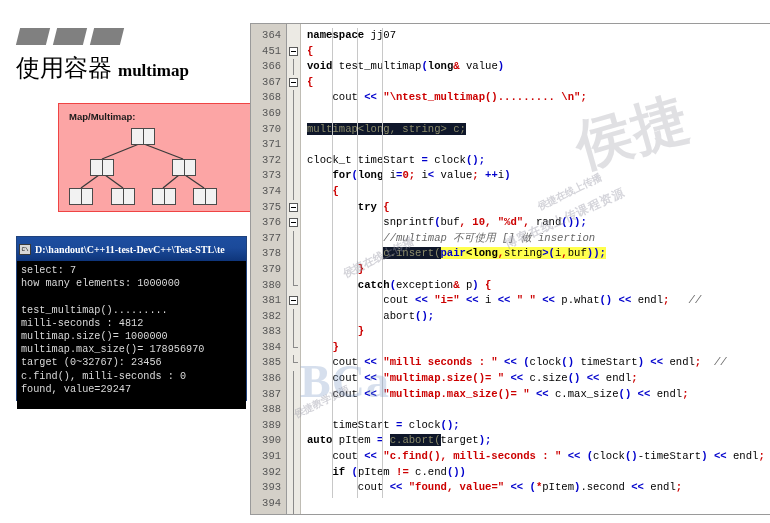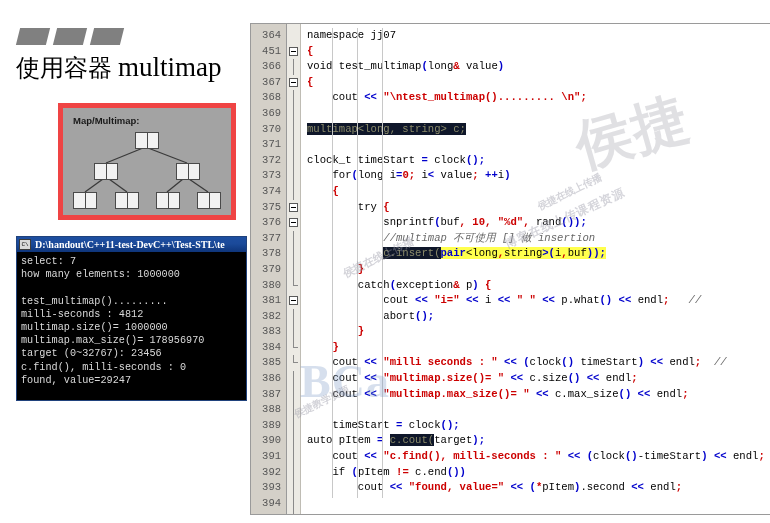--- a/index.html
+++ b/index.html
@@ -42,33 +42,34 @@
     left: 16px;
     top: 52px;
     font-family: "Liberation Serif", serif;
     font-size: 24px;
     color: #000000;
     white-space: nowrap;
     letter-spacing: 0px;
   }
   #slide-title .title-en {
     font-family: "Liberation Serif", serif;
-    font-weight: normal;
-    font-size: 27px;
+    font-weight: bold;
+    font-size: 17px;
   }
 
   
   #diagram-panel {
     position: absolute;
     left: 58px;
     top: 103px;
     width: 168px;
     height: 107px;
-    background: #a3a3a3;
-    border: 5px solid #ef4444;
+    background: #fca5a5;
+    border: 1px solid #ef4444;
+    padding-left: 40px;
   }
   #diagram-caption {
     position: absolute;
     left: 10px;
     top: 7px;
     font-family: "Liberation Sans", sans-serif;
     font-size: 9.5px;
     font-weight: bold;
     color: #1a1a1a;
   }
@@ -99,21 +100,21 @@
     position: absolute;
     left: 16px;
     top: 236px;
     width: 231px;
     height: 165px;
     border: 1px solid #20427c;
     box-sizing: border-box;
     background: #000000;
   }
   #console-titlebar {
-    height: 15px;
+    height: 24px;
     background: linear-gradient(to bottom, #1d4ea0 0%, #1b4a9a 45%, #0e357a 100%);
     display: flex;
     align-items: center;
     padding-left: 2px;
     overflow: hidden;
   }
   #console-icon {
     width: 12px;
     height: 11px;
     background: #d8d8d8;
@@ -239,21 +240,21 @@
   .code-line {
     height: 15.6px;
     line-height: 15.6px;
     font-family: "Liberation Mono", monospace;
     font-size: 10.6px;
     color: #000000;
     white-space: pre;
     padding-left: 6px;
     box-sizing: border-box;
   }
-  .code-line .kw   { color: #000000; font-weight: normal; text-align: center; }
+  .code-line .kw   { color: #000000; font-weight: bold; text-align: center; }
   .code-line .op   { color: #0000cc; font-weight: bold; }
   .code-line .str  { color: #cc0000; font-weight: bold; }
   .code-line .num  { color: #cc0000; font-weight: bold; }
   .code-line .br   { color: #cc0000; font-weight: bold; }
   .code-line .cmt  { color: #666666; font-style: italic; }
   .code-line .hl   { background: #0f172a; color: #8a8a6a; }
   .code-line .hl2  { background: #ffff4d; }
 
   
   .guide {
@@ -534,21 +535,21 @@
       <div class="code-line">        <span class="kw">catch</span><span class="op">(</span>exception<span class="str">&amp;</span> p<span class="op">)</span> <span class="br">{</span></div>
       <div class="code-line">            cout <span class="op">&lt;&lt;</span> <span class="str">"i="</span> <span class="op">&lt;&lt;</span> i <span class="op">&lt;&lt;</span> <span class="str">" "</span> <span class="op">&lt;&lt;</span> p.what<span class="op">()</span> <span class="op">&lt;&lt;</span> endl<span class="br">;</span>   <span class="cmt">//</span></div>
       <div class="code-line">            abort<span class="op">();</span></div>
       <div class="code-line">        <span class="br">}</span></div>
       <div class="code-line">    <span class="br">}</span></div>
       <div class="code-line">    cout <span class="op">&lt;&lt;</span> <span class="str">"milli seconds : "</span> <span class="op">&lt;&lt;</span> <span class="op">(</span>clock<span class="op">()</span> timeStart<span class="op">)</span> <span class="op">&lt;&lt;</span> endl<span class="br">;</span>  <span class="cmt">//</span></div>
       <div class="code-line">    cout <span class="op">&lt;&lt;</span> <span class="str">"multimap.size()= "</span> <span class="op">&lt;&lt;</span> c.size<span class="op">()</span> <span class="op">&lt;&lt;</span> endl<span class="br">;</span></div>
       <div class="code-line">    cout <span class="op">&lt;&lt;</span> <span class="str">"multimap.max_size()= "</span> <span class="op">&lt;&lt;</span> c.max_size<span class="op">()</span> <span class="op">&lt;&lt;</span> endl<span class="br">;</span></div>
       <div class="code-line">&nbsp;</div>
       <div class="code-line">    timeStart <span class="op">=</span> clock<span class="op">();</span></div>
-      <div class="code-line"><span class="kw">auto</span> pItem <span class="op">=</span> <span class="hl">c.cout(</span>target<span class="op">);</span></div>
+      <div class="code-line"><span class="kw">auto</span> pItem <span class="op">=</span> <span class="hl">c.abort(</span>target<span class="op">);</span></div>
       <div class="code-line">    cout <span class="op">&lt;&lt;</span> <span class="str">"c.find(), milli-seconds : "</span> <span class="op">&lt;&lt;</span> <span class="op">(</span>clock<span class="op">()</span>-timeStart<span class="op">)</span> <span class="op">&lt;&lt;</span> endl<span class="br">;</span></div>
       <div class="code-line">    <span class="kw">if</span> <span class="op">(</span>pItem <span class="str">!=</span> c.end<span class="op">())</span></div>
       <div class="code-line">        cout <span class="op">&lt;&lt;</span> <span class="str">"found, value="</span> <span class="op">&lt;&lt;</span> <span class="op">(</span><span class="str">*</span>pItem<span class="op">)</span>.second <span class="op">&lt;&lt;</span> endl<span class="br">;</span></div>
       <div class="guide" style="left: 31px; height: 470px;"></div>
       <div class="guide" style="left: 56px; height: 470px;"></div>
       <div class="guide" style="left: 81px; height: 470px;"></div>
     </div>
 </div>
 
 <div class="watermark" id="wm-1">侯捷</div>

